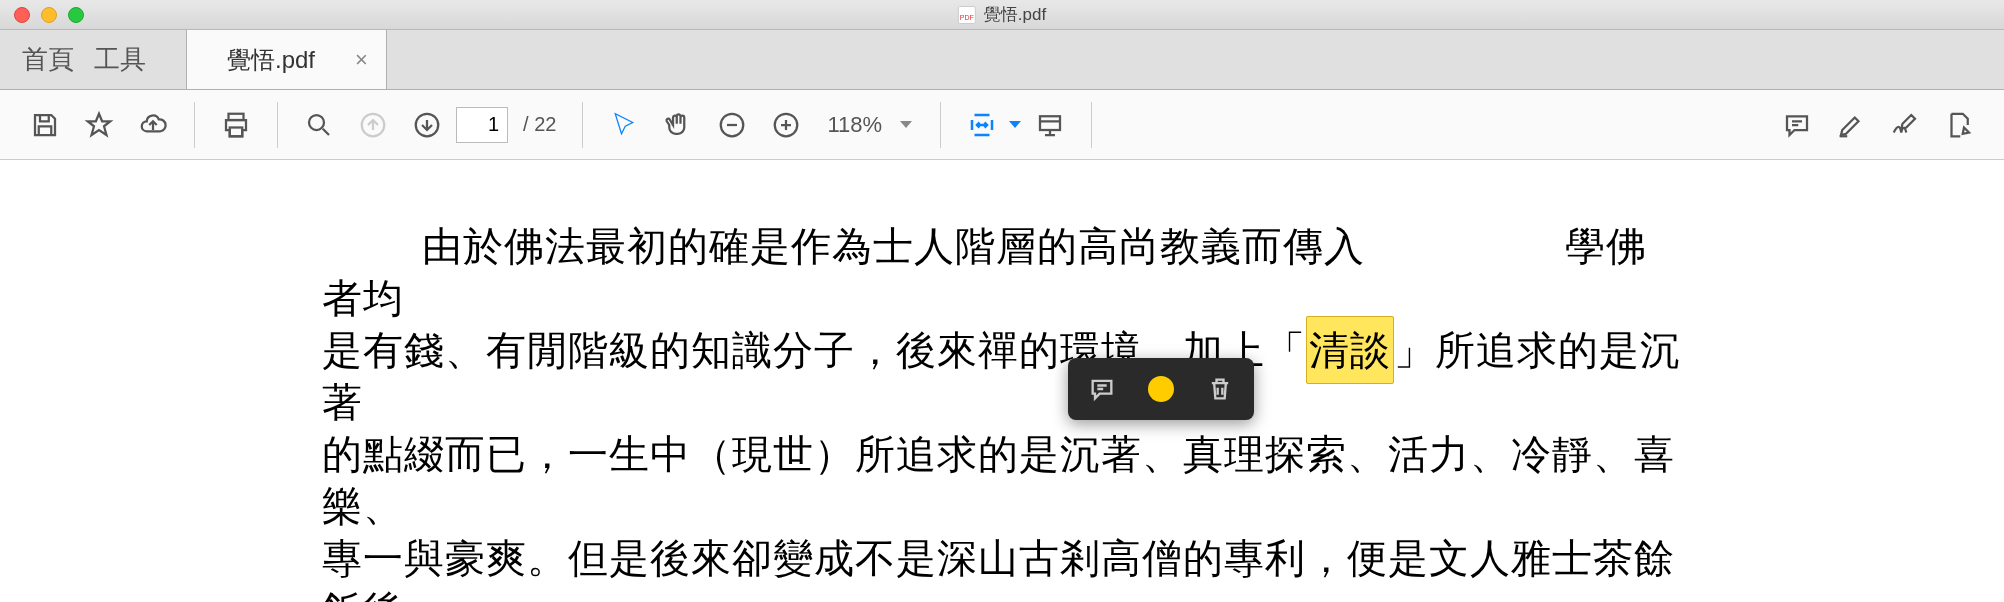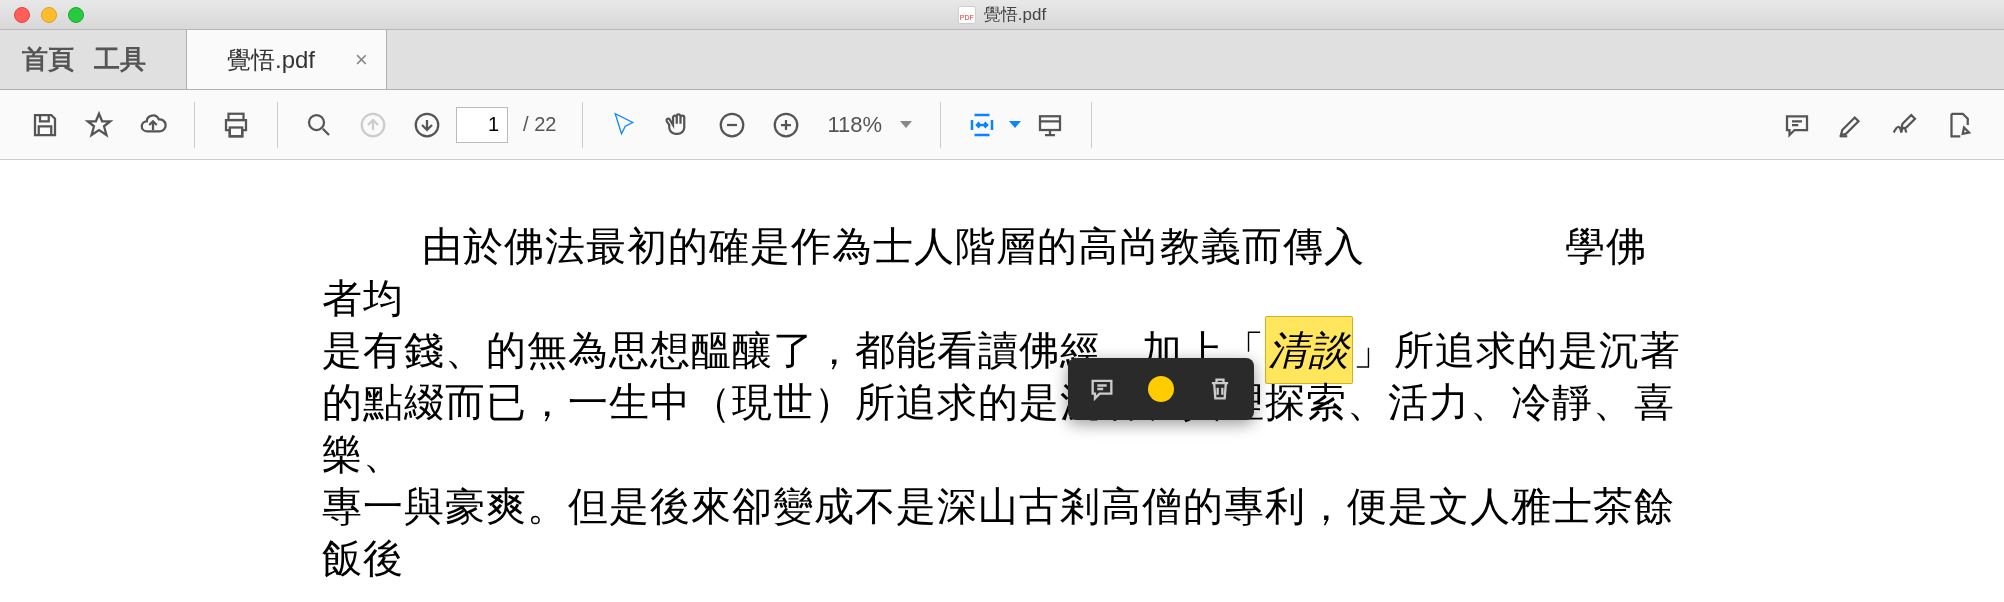--- a/index.html
+++ b/index.html
@@ -54,21 +54,20 @@
   display: flex;
   align-items: stretch;
 }
 .tab-nav {
   display: flex;
   align-items: center;
   padding: 0 10px;
   font-size: 26px;
   color: #555;
   cursor: pointer;
-  font-weight: bold;
 }
 .tab-nav:first-child { padding-left: 22px; }
 .tab {
   background: #fafafa;
   border-left: 1px solid #b0b0b0;
   border-right: 1px solid #b0b0b0;
   display: flex;
   align-items: center;
   padding: 0 18px 0 40px;
   font-size: 24px;
@@ -148,21 +147,20 @@
   line-height: 52px;
   color: #000;
   letter-spacing: 1px;
 }
 .para { text-indent: 2.5em; }
 .hl {
   background: #ffe65c;
   border: 1px solid #d4b020;
   padding: 11px 2px;
   border-radius: 2px;
-  font-style: italic;
 }
 .popup {
   position: absolute;
   top: 198px;
   left: 1068px;
   background: #2a2a2a;
   border-radius: 8px;
   height: 62px;
   display: flex;
   align-items: center;
@@ -327,21 +325,21 @@
       </svg>
   </div>
 </div>
 
 <div class="document-area">
   <div class="page-content">
     <div class="para">
       <span>由於佛法最初的確是作為士人階層的高尚教義而傳入</span><span style="display:inline-block;width:200px"></span><span>學佛者均</span>
     </div>
     <div>
-      <span>是有錢、的無為思想醞釀了，都能看讀佛經，加上「</span><span class="hl">清談</span><span>」所追求的是沉著</span>
+      <span>是有錢、有閒階級的知識分子，後來禪的環境，加上「</span><span class="hl">清談</span><span>」所追求的是沉著</span>
     </div>
     <div>的點綴而已，一生中（現世）所追求的是沉著、真理探索、活力、冷靜、喜樂、</div>
     <div>專一與豪爽。但是後來卻變成不是深山古剎高僧的專利，便是文人雅士茶餘飯後</div>
   </div>
 
   <div class="popup">
     <svg viewBox="0 0 24 24" fill="none" stroke="#ccc" stroke-width="2">
         <path d="M4 5h16v11H10l-4 4v-4H4z"></path>
         <path d="M8 9h8M8 12h5"></path>
       </svg>

